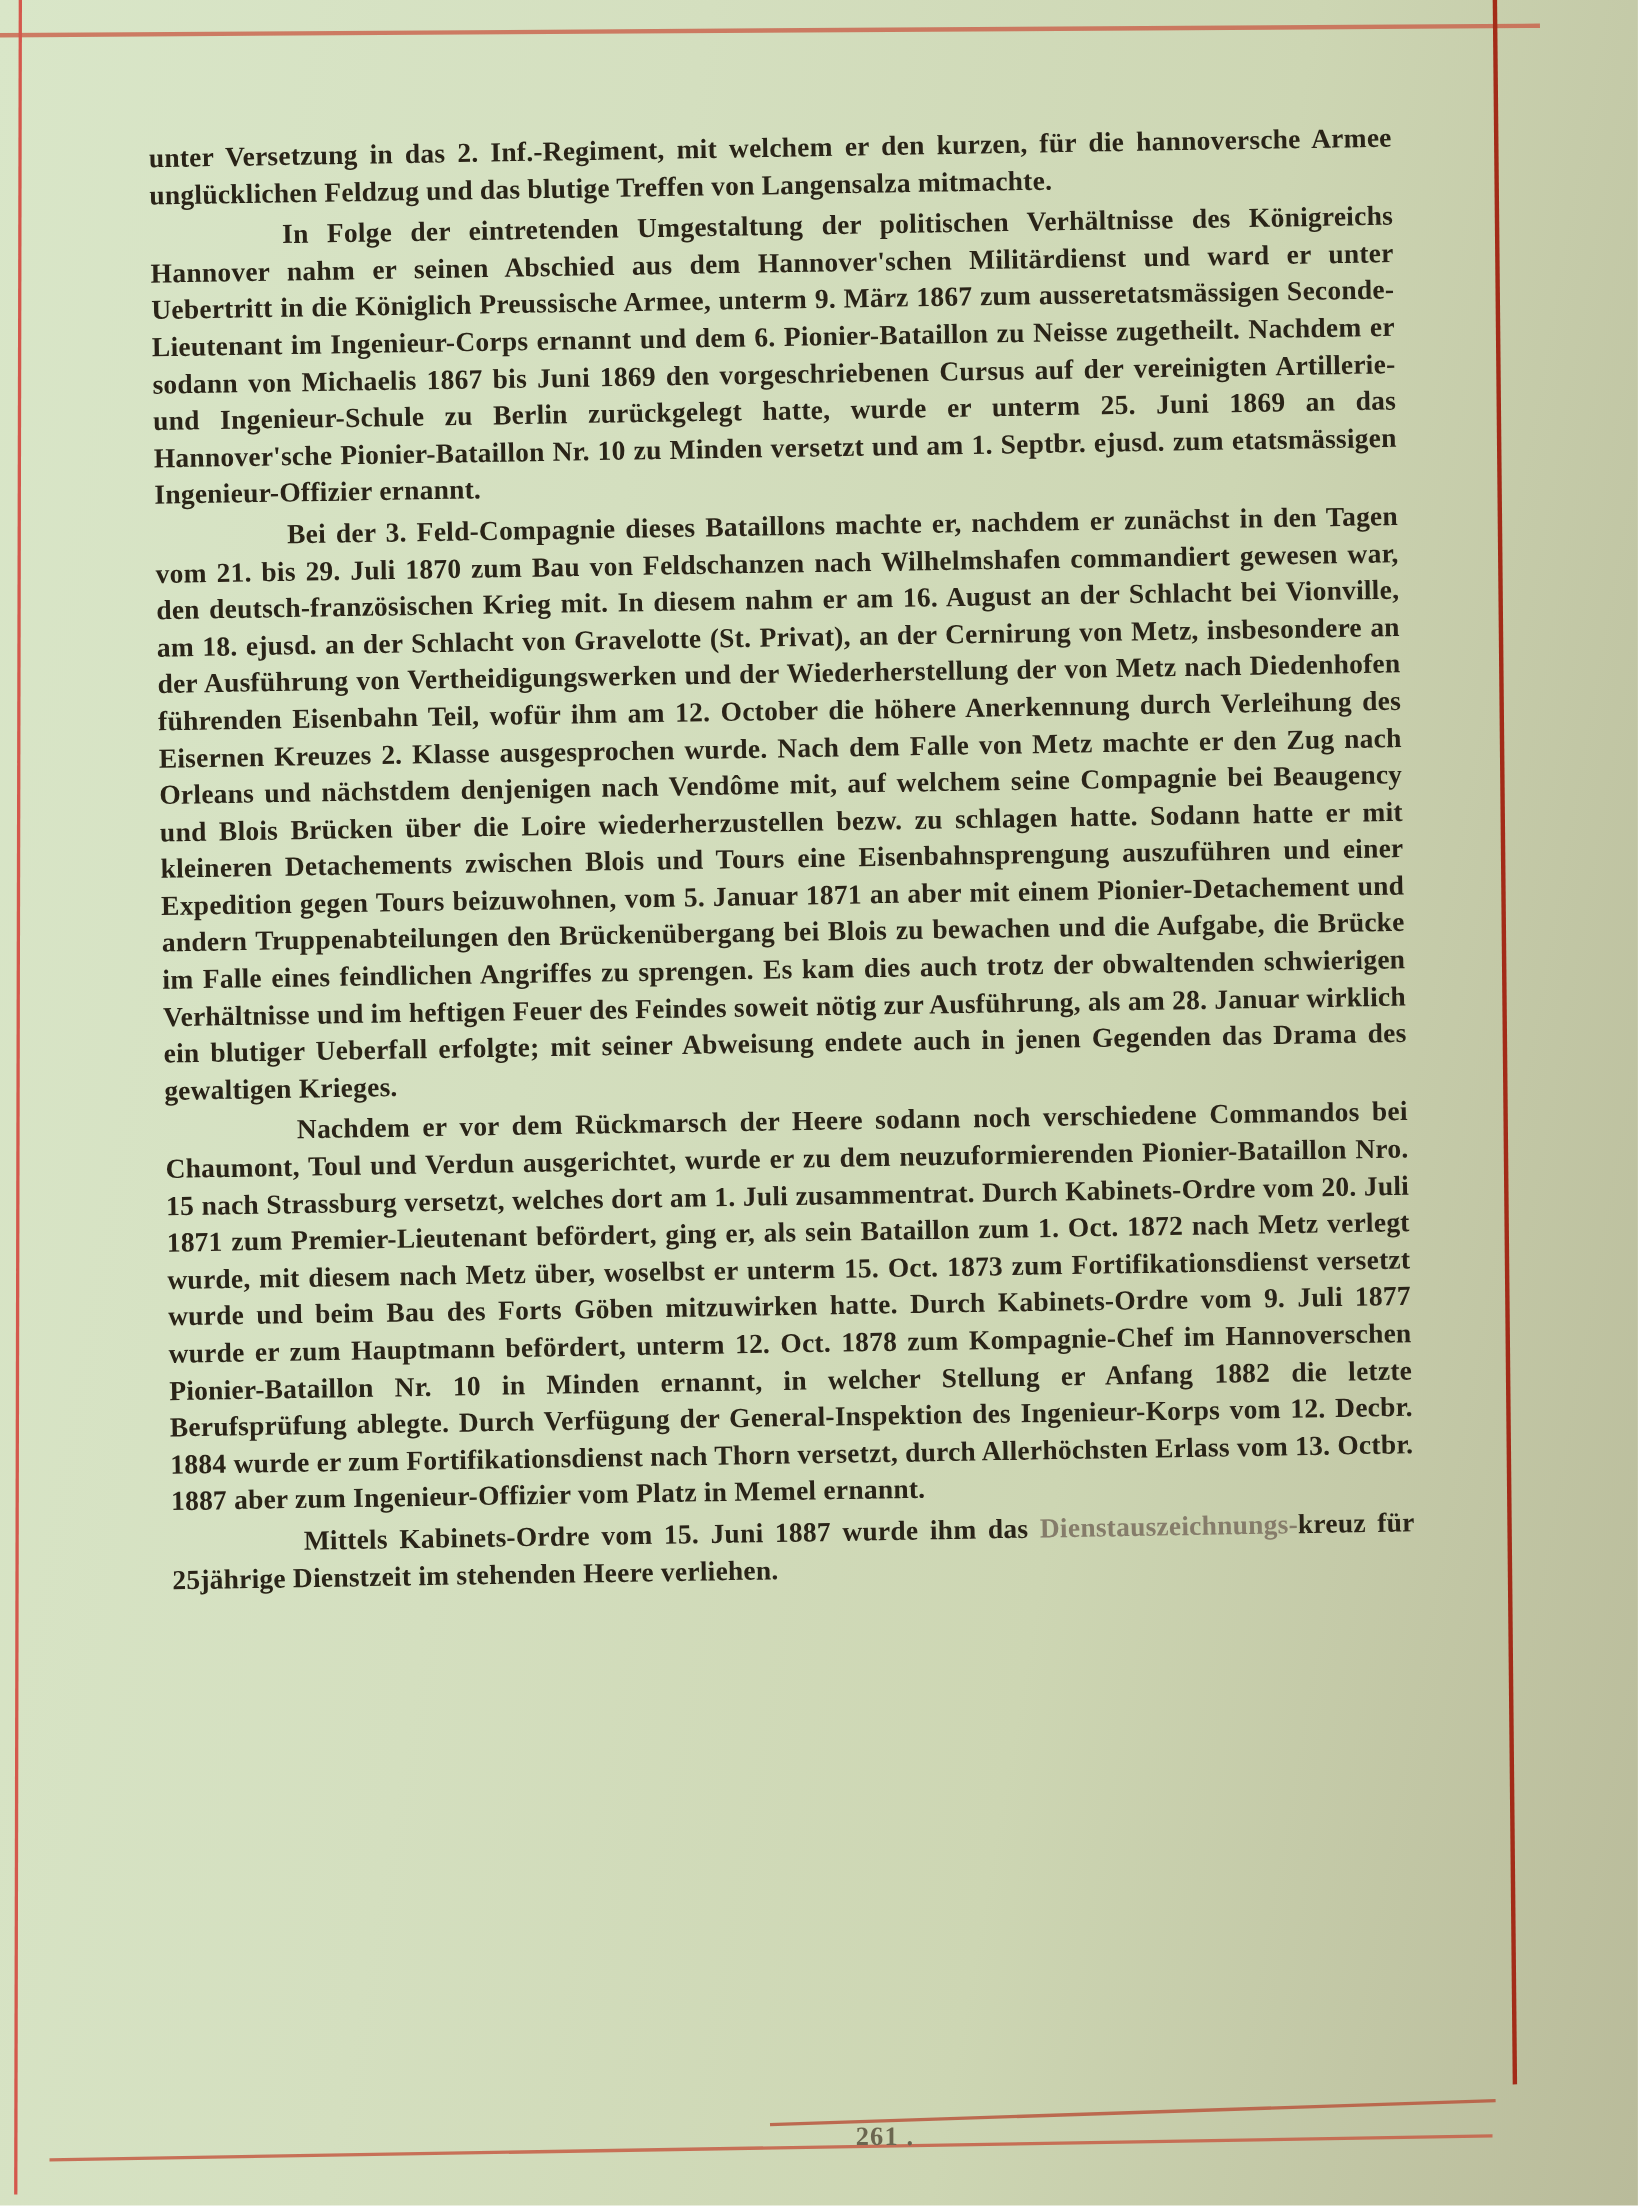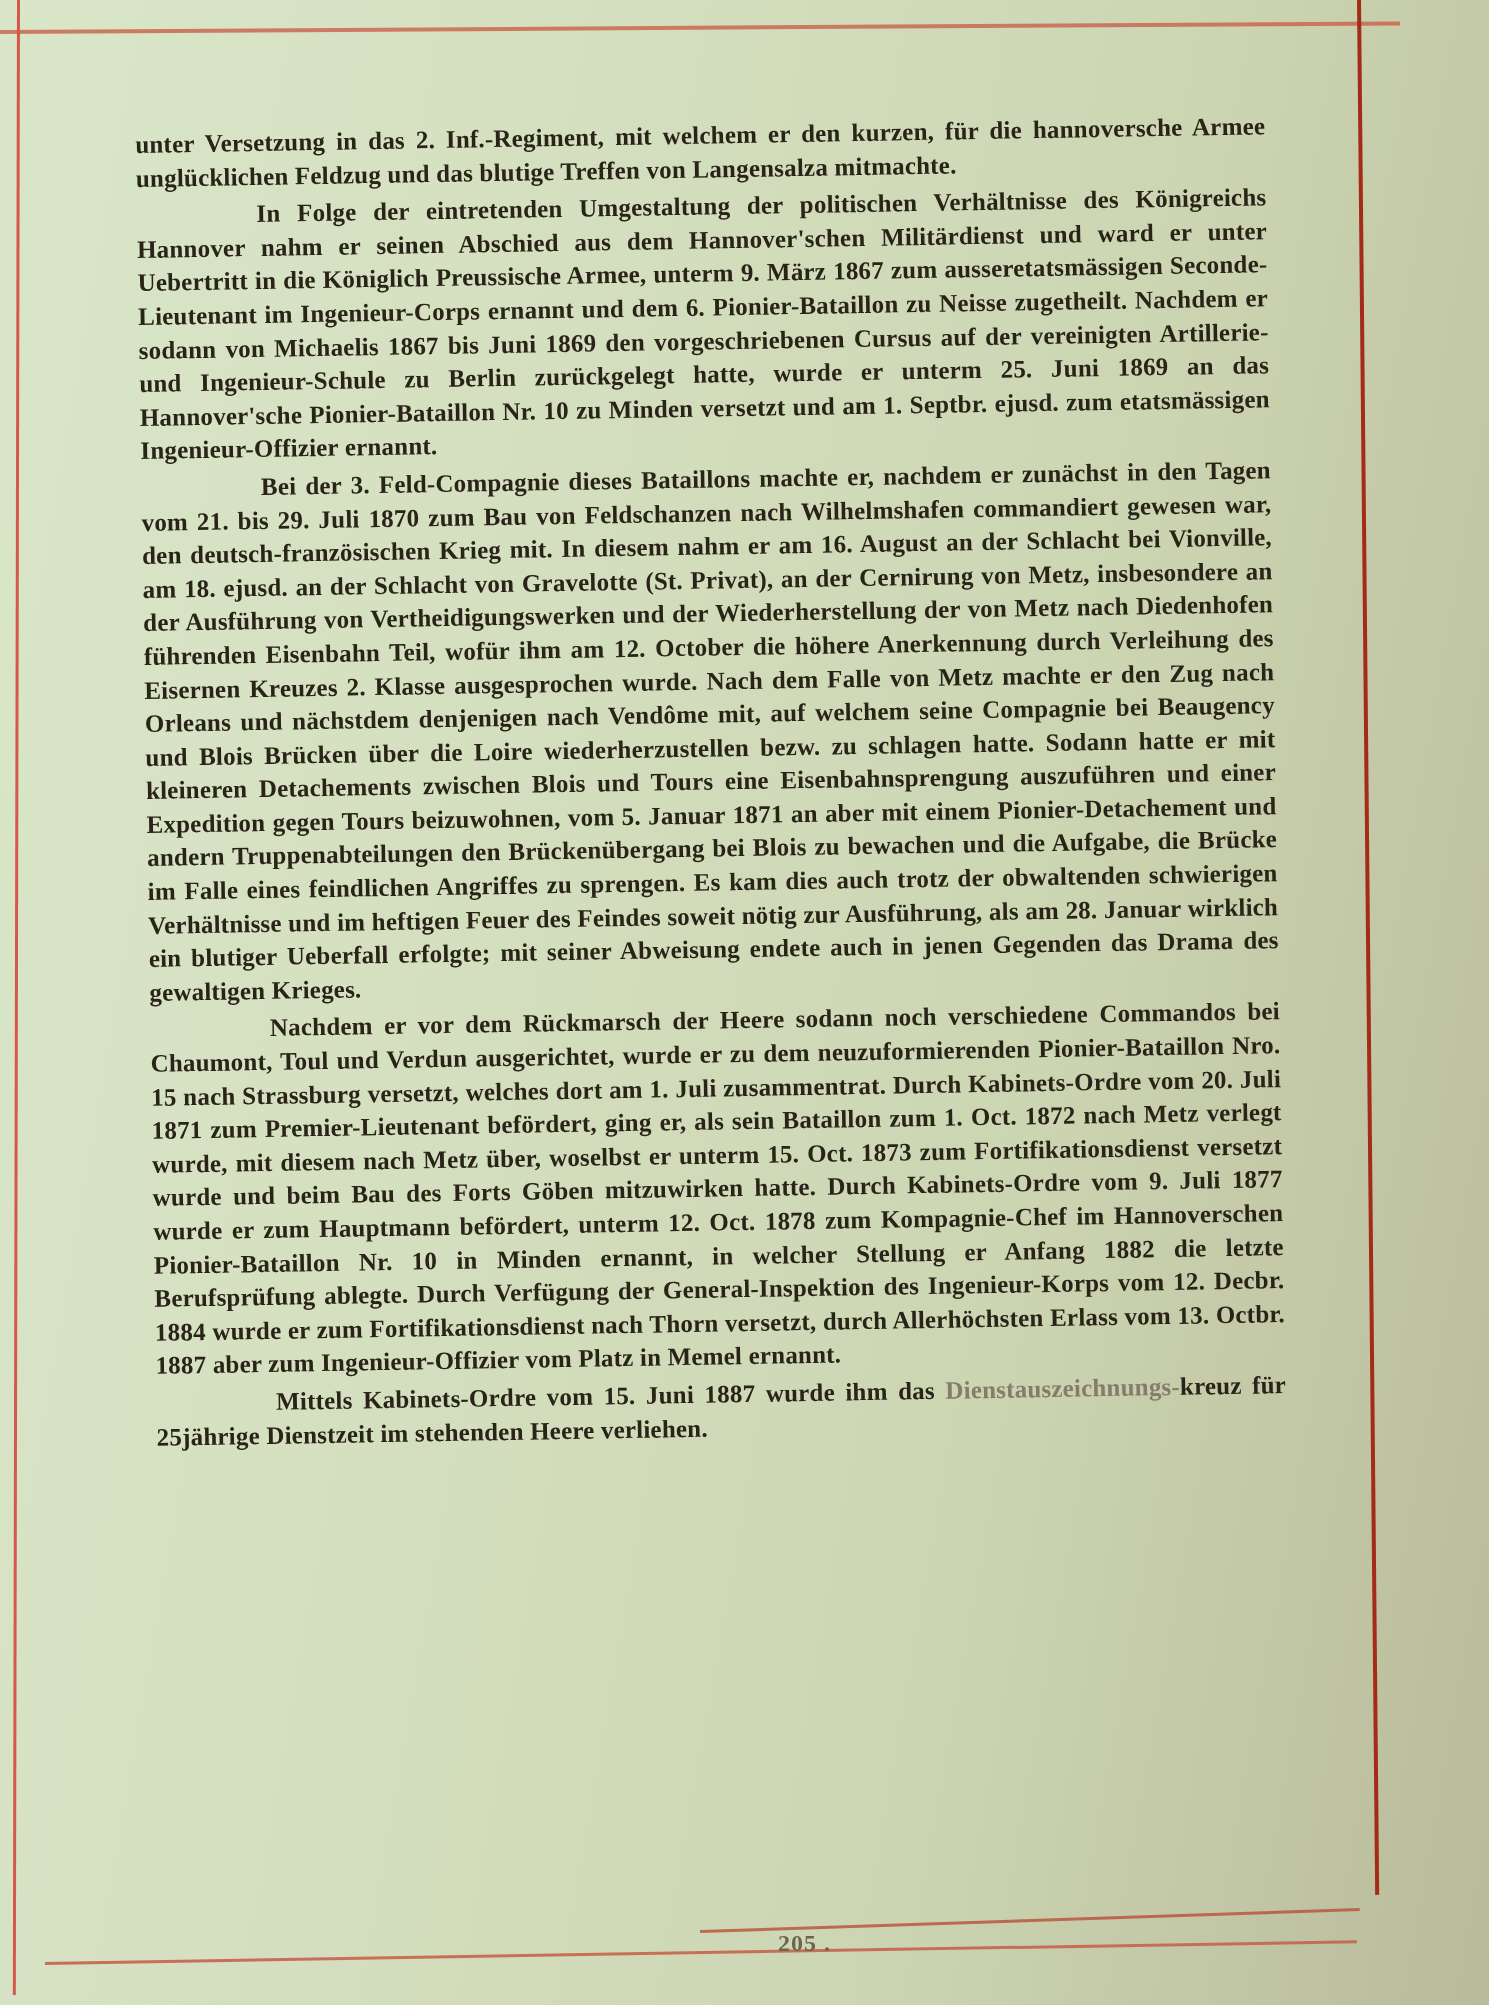--- a/index.html
+++ b/index.html
@@ -107,14 +107,14 @@
   <div class="rule rule-bottom-inner"></div>
 
   <div class="text-block">
     <p class="first">unter Versetzung in das 2. Inf.-Regiment, mit welchem er den kurzen, für die hannoversche Armee unglücklichen Feldzug und das blutige Treffen von Langensalza mitmachte.</p>
     <p class="indent">In Folge der eintretenden Umgestaltung der politischen Verhältnisse des Königreichs Hannover nahm er seinen Abschied aus dem Hannover'schen Militärdienst und ward er unter Uebertritt in die Königlich Preussische Armee, unterm 9. März 1867 zum ausseretatsmässigen Seconde-Lieutenant im Ingenieur-Corps ernannt und dem 6. Pionier-Bataillon zu Neisse zugetheilt. Nachdem er sodann von Michaelis 1867 bis Juni 1869 den vorgeschriebenen Cursus auf der vereinigten Artillerie- und Ingenieur-Schule zu Berlin zurückgelegt hatte, wurde er unterm 25. Juni 1869 an das Hannover'sche Pionier-Bataillon Nr. 10 zu Minden versetzt und am 1. Septbr. ejusd. zum etatsmässigen Ingenieur-Offizier ernannt.</p>
     <p class="indent">Bei der 3. Feld-Compagnie dieses Bataillons machte er, nachdem er zunächst in den Tagen vom 21. bis 29. Juli 1870 zum Bau von Feldschanzen nach Wilhelmshafen commandiert gewesen war, den deutsch-französischen Krieg mit. In diesem nahm er am 16. August an der Schlacht bei Vionville, am 18. ejusd. an der Schlacht von Gravelotte (St. Privat), an der Cernirung von Metz, insbesondere an der Ausführung von Vertheidigungswerken und der Wiederherstellung der von Metz nach Diedenhofen führenden Eisenbahn Teil, wofür ihm am 12. October die höhere Anerkennung durch Verleihung des Eisernen Kreuzes 2. Klasse ausgesprochen wurde. Nach dem Falle von Metz machte er den Zug nach Orleans und nächstdem denjenigen nach Vendôme mit, auf welchem seine Compagnie bei Beaugency und Blois Brücken über die Loire wiederherzustellen bezw. zu schlagen hatte. Sodann hatte er mit kleineren Detachements zwischen Blois und Tours eine Eisenbahnsprengung auszuführen und einer Expedition gegen Tours beizuwohnen, vom 5. Januar 1871 an aber mit einem Pionier-Detachement und andern Truppenabteilungen den Brückenübergang bei Blois zu bewachen und die Aufgabe, die Brücke im Falle eines feindlichen Angriffes zu sprengen. Es kam dies auch trotz der obwaltenden schwierigen Verhältnisse und im heftigen Feuer des Feindes soweit nötig zur Ausführung, als am 28. Januar wirklich ein blutiger Ueberfall erfolgte; mit seiner Abweisung endete auch in jenen Gegenden das Drama des gewaltigen Krieges.</p>
     <p class="indent">Nachdem er vor dem Rückmarsch der Heere sodann noch verschiedene Commandos bei Chaumont, Toul und Verdun ausgerichtet, wurde er zu dem neuzuformierenden Pionier-Bataillon Nro. 15 nach Strassburg versetzt, welches dort am 1. Juli zusammentrat. Durch Kabinets-Ordre vom 20. Juli 1871 zum Premier-Lieutenant befördert, ging er, als sein Bataillon zum 1. Oct. 1872 nach Metz verlegt wurde, mit diesem nach Metz über, woselbst er unterm 15. Oct. 1873 zum Fortifikationsdienst versetzt wurde und beim Bau des Forts Göben mitzuwirken hatte. Durch Kabinets-Ordre vom 9. Juli 1877 wurde er zum Hauptmann befördert, unterm 12. Oct. 1878 zum Kompagnie-Chef im Hannoverschen Pionier-Bataillon Nr. 10 in Minden ernannt, in welcher Stellung er Anfang 1882 die letzte Berufsprüfung ablegte. Durch Verfügung der General-Inspektion des Ingenieur-Korps vom 12. Decbr. 1884 wurde er zum Fortifikationsdienst nach Thorn versetzt, durch Allerhöchsten Erlass vom 13. Octbr. 1887 aber zum Ingenieur-Offizier vom Platz in Memel ernannt.</p>
     <p class="indent"><span>Mittels Kabinets-Ordre vom 15. Juni 1887 wurde ihm das </span><span class="faded">Dienstauszeichnungs-</span><span>kreuz für 25jährige Dienstzeit im stehenden Heere verliehen.</span></p>
   </div>
 
-  <div class="page-number">205 .</div>
+  <div class="page-number">261 .</div>
 </div>
 
 </body></html>

